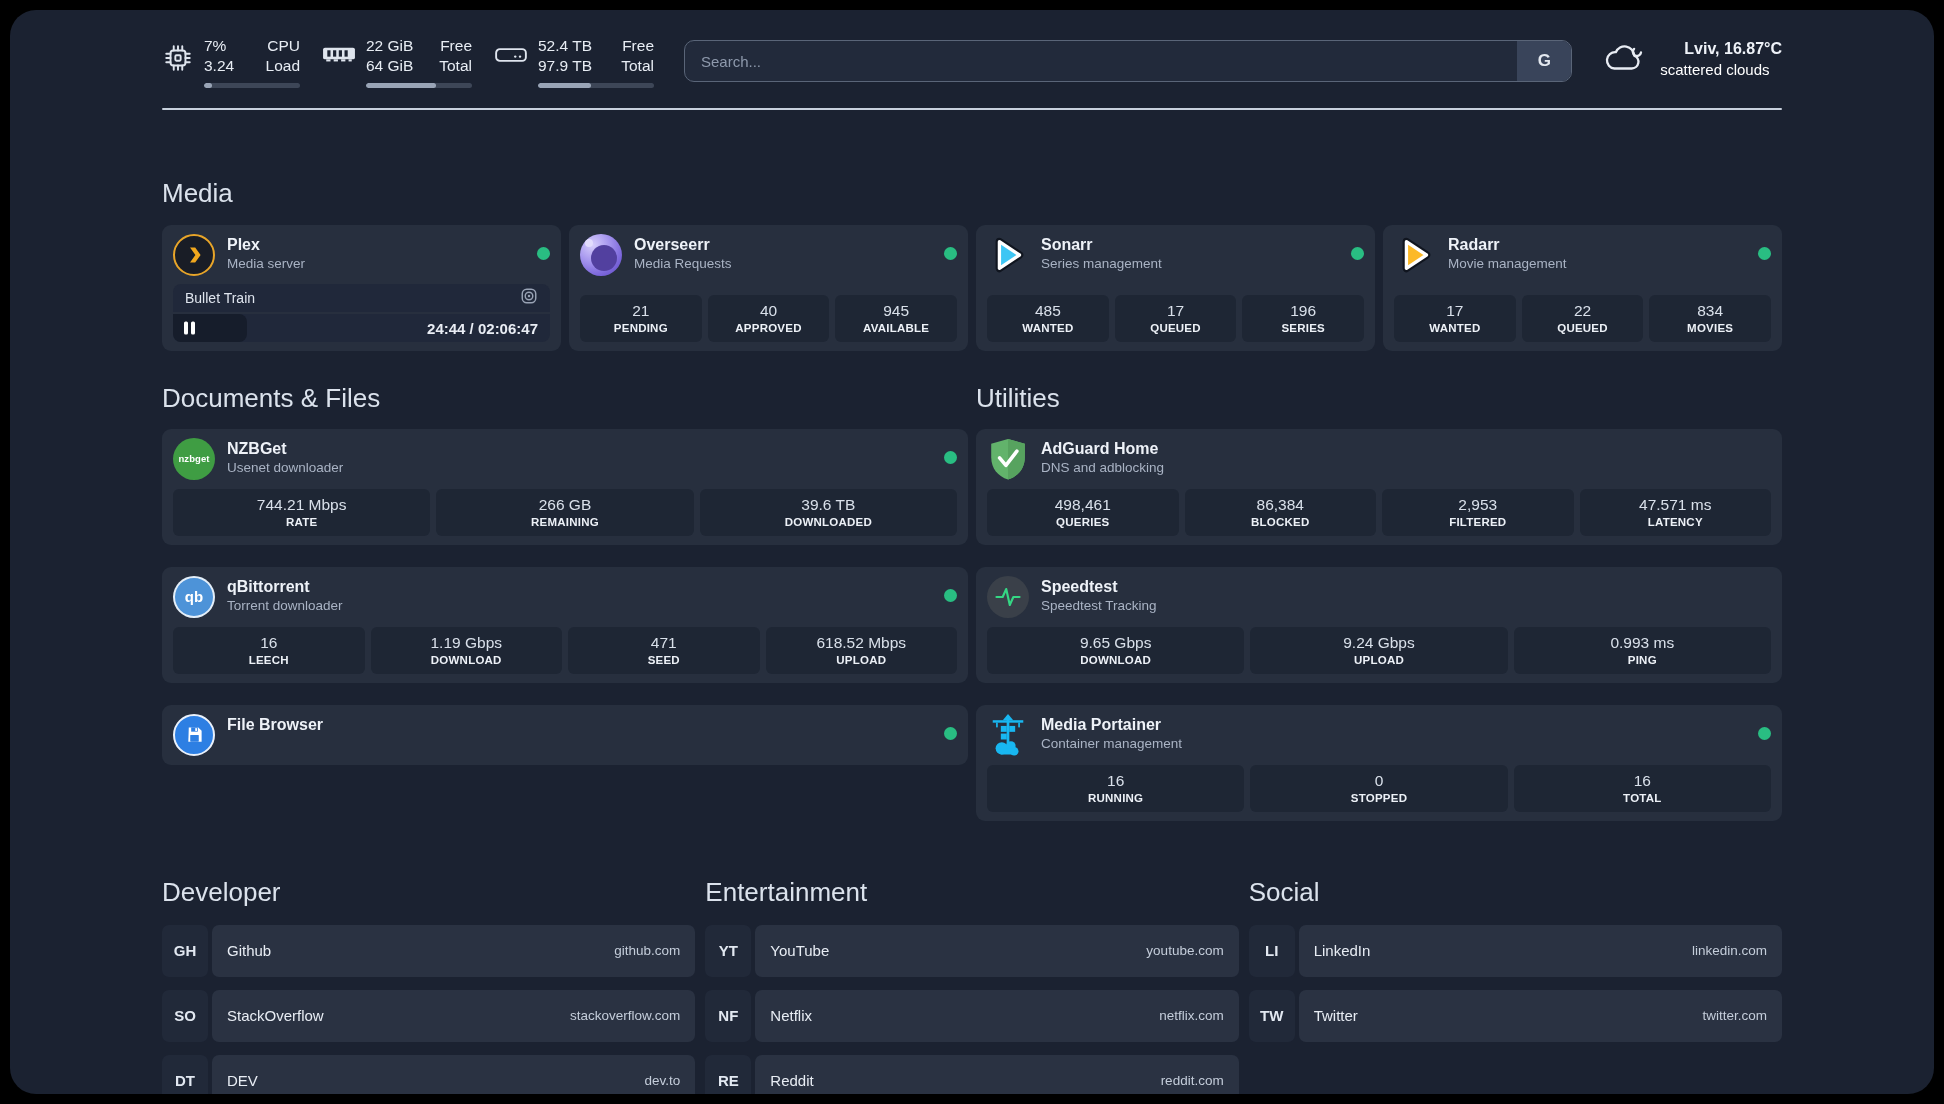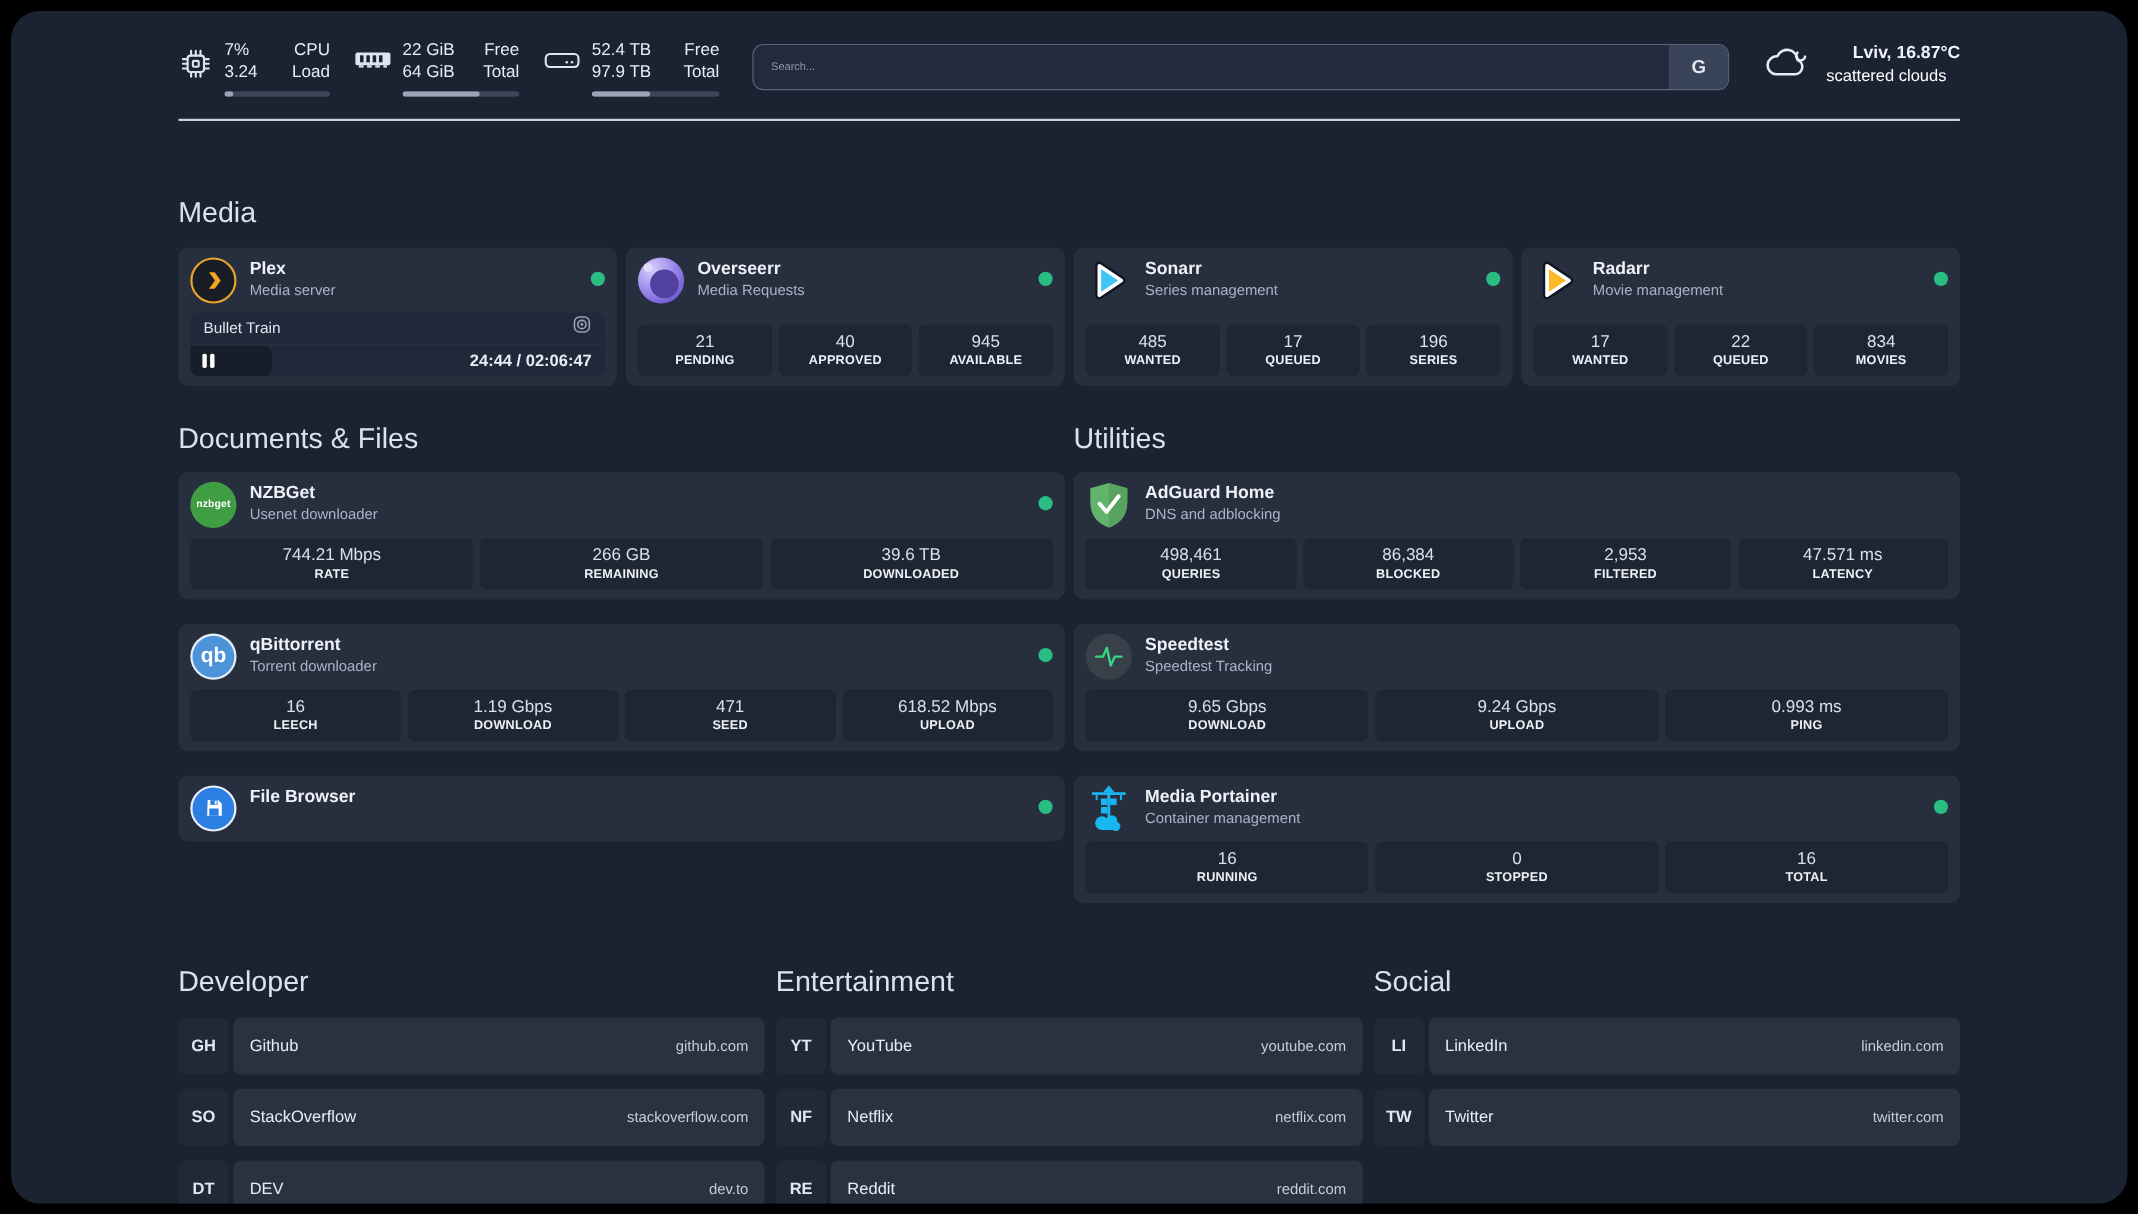--- a/index.html
+++ b/index.html
@@ -17,21 +17,21 @@
   .stat-cols { display:flex; justify-content:space-between; gap:16px; }
   .w-cpu { width:96px; } .w-ram { width:106px; } .w-disk { width:116px; }
   .val-col, .lbl-col { font-size:15.5px; font-weight:500; color:#e8edf4; line-height:1.32; }
   .lbl-col { text-align:right; }
   .bar { margin-top:6px; height:5px; border-radius:3px; background:#3d4657; overflow:hidden; }
   .bar-fill { height:100%; background:#99a4b6; border-radius:3px; }
 
   .search-wrap { flex:1; height:42px; position:relative; background:#222a3b;
     border:1.5px solid #5a6578; border-radius:10px; overflow:hidden; margin-top:4px; }
   .search-wrap input { position:absolute; inset:0; width:100%; height:100%; background:transparent;
-    border:none; outline:none; color:#ec4899; font-size:10px; padding:0 70px 0 16px;
+    border:none; outline:none; color:#ec4899; font-size:15px; padding:0 70px 0 16px;
     font-family:inherit; }
   .search-wrap input::placeholder { color:#8e99ac; }
   .search-provider { position:absolute; right:0; top:0; bottom:0; width:54px; background:#39445a;
     display:flex; align-items:center; justify-content:center; color:#e3e8ef; font-size:17px;
     font-weight:600; cursor:pointer; }
 
   .weather { display:flex; gap:12px; align-items:center; flex:none; margin-top:2px; }
   .weather-text { line-height:1.35; }
   .weather-loc { font-size:16px; font-weight:600; color:#eef2f8;padding-left:24px; }
   .weather-cond { font-size:15px; color:#ffffff; }
@@ -88,21 +88,21 @@
   .bm-url { font-size:13.5px; color:#c4cdda; }
 
   
   .ic-plex { background:#191d26; border:2px solid #e8a529; }
   .ic-ovsr { background:radial-gradient(circle at 30% 26%,#d7cefb 0%,#a494ee 40%,#7a65da 72%,#5d49c0 100%); overflow:hidden; }
   .ovsr-pupil { position:absolute; width:26px; height:26px; border-radius:50%; background:#52409f; right:5px; bottom:5px; }
   .ovsr-glint { position:absolute; width:8px; height:8px; border-radius:50%; background:#e2dcfc; left:5px; top:5px; }
   .ic-nzb { background:#3f9d43; }
   .ic-nzb span { font-size:9.5px; font-weight:700; color:#fff; letter-spacing:.01em; }
   .ic-qb { background:#4d93d8; border:2px solid rgba(255,255,255,.85); }
-  .ic-qb span { font-size:19px; font-weight:600; color:#fff; }
+  .ic-qb span { font-size:15px; font-weight:600; color:#fff; }
   .ic-speed { background:#3a4049; }
   .ic-fb { background:#2d7fe3; border:2.5px solid #eaf1fb; }
   .ic-plain { border-radius:0; }
 </style>
 </head>
 <body>
 
 <div class="app">
   <div class="container">
 

